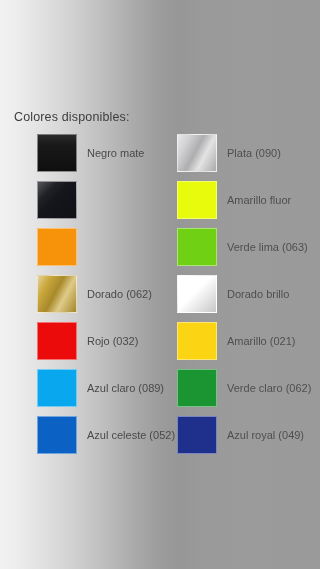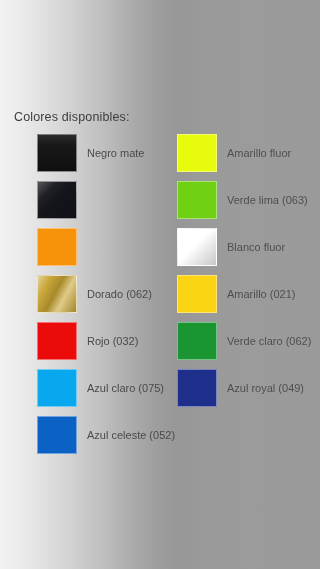--- a/index.html
+++ b/index.html
@@ -95,39 +95,43 @@
         <div class="row">
           <div class="sw" style="background:#c8a433;background-image:linear-gradient(118deg, rgba(255,255,255,0.50) 0%, rgba(255,255,255,0.05) 22%, rgba(0,0,0,0.16) 46%, rgba(255,255,255,0.42) 66%, rgba(0,0,0,0.18) 100%);border:1px solid rgba(255,255,255,0.60);"></div>
           <div class="lbl">Dorado (062)</div>
         </div>
         <div class="row">
           <div class="sw" style="background:#eb0b0b;border:1px solid rgba(255,255,255,0.42);"></div>
           <div class="lbl">Rojo (032)</div>
         </div>
         <div class="row">
           <div class="sw" style="background:#09a8ee;border:1px solid rgba(255,255,255,0.42);"></div>
-          <div class="lbl">Azul claro (075)</div>
+          <div class="lbl">Azul claro (089)</div>
         </div>
         <div class="row">
           <div class="sw" style="background:#0b62c4;border:1px solid rgba(255,255,255,0.42);"></div>
           <div class="lbl">Azul celeste (052)</div>
         </div>
       </div>
     <div class="col col-right" id="col-right">
+        <div class="row">
+          <div class="sw" style="background:#cfcfd1;background-image:linear-gradient(118deg, rgba(255,255,255,0.50) 0%, rgba(255,255,255,0.05) 22%, rgba(0,0,0,0.16) 46%, rgba(255,255,255,0.42) 66%, rgba(0,0,0,0.18) 100%);border:1px solid rgba(255,255,255,0.60);"></div>
+          <div class="lbl">Plata (090)</div>
+        </div>
         <div class="row">
           <div class="sw" style="background:#e8fb0d;border:1px solid rgba(255,255,255,0.42);"></div>
           <div class="lbl">Amarillo fluor</div>
         </div>
         <div class="row">
           <div class="sw" style="background:#6fd014;border:1px solid rgba(255,255,255,0.42);"></div>
           <div class="lbl">Verde lima (063)</div>
         </div>
         <div class="row">
           <div class="sw" style="background:#ffffff;background-image:linear-gradient(135deg, rgba(255,255,255,0.28) 0%, rgba(255,255,255,0.05) 26%, rgba(255,255,255,0.0) 45%, rgba(0,0,0,0.22) 100%);border:1px solid rgba(255,255,255,0.55);"></div>
-          <div class="lbl">Blanco fluor</div>
+          <div class="lbl">Dorado brillo</div>
         </div>
         <div class="row">
           <div class="sw" style="background:#fbd413;border:1px solid rgba(255,255,255,0.42);"></div>
           <div class="lbl">Amarillo (021)</div>
         </div>
         <div class="row">
           <div class="sw" style="background:#1b9432;border:1px solid rgba(255,255,255,0.42);"></div>
           <div class="lbl">Verde claro (062)</div>
         </div>
         <div class="row">

